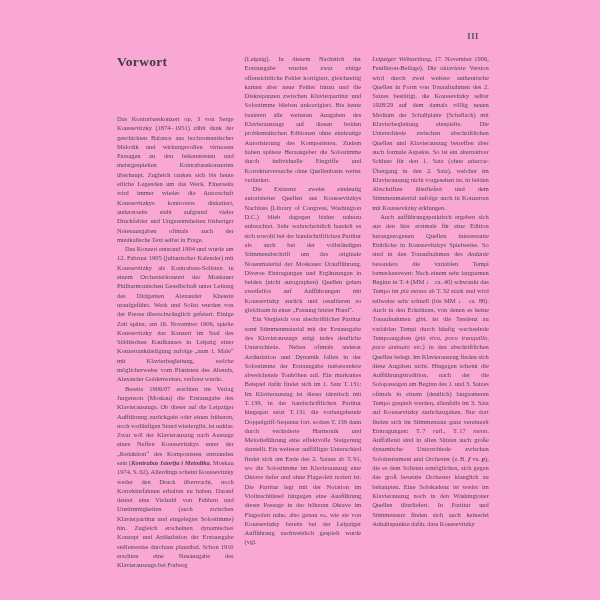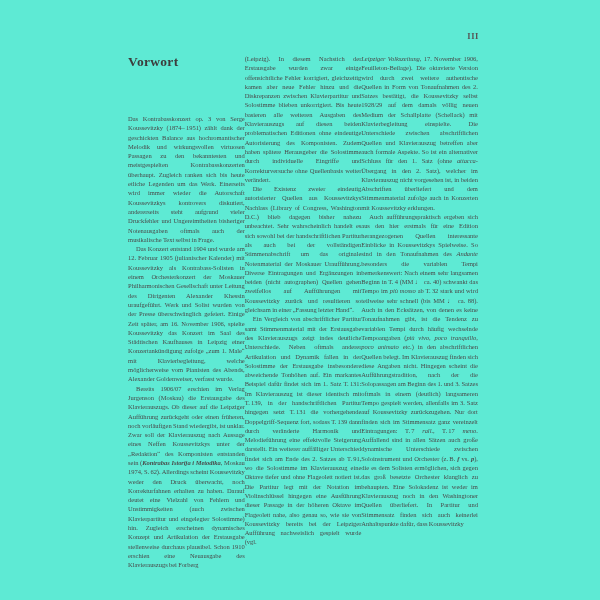--- a/index.html
+++ b/index.html
@@ -4,21 +4,21 @@
 <style>
   html, body {
     margin: 0;
     padding: 0;
     background: #ffffff;
   }
   .sheet {
     position: relative;
     width: 600px;
     height: 600px;
-    background: #5eead4;
+    background: #f9a8d4;
     overflow: hidden;
     font-family: "Liberation Serif", "DejaVu Serif", serif;
     color: #4a4a4a;
   }
   .pagenum {
     position: absolute;
     top: 31px;
     left: 117px;
     width: 362px;
     text-align: right;
@@ -26,21 +26,21 @@
     font-weight: bold;
     letter-spacing: 0.6px;
     color: #565656;
   }
   .textblock {
     position: absolute;
     left: 117px;
     top: 54px;
     width: 372px;
     display: flex;
-    justify-content: center;
+    gap: 11px;
   }
   .col {
     flex: 0 0 auto;
     width: 116.6px;
   }
   .heading {
     margin: 0 0 45px 0;
     font-size: 13.5px;
     line-height: 15px;
     font-weight: 600;

